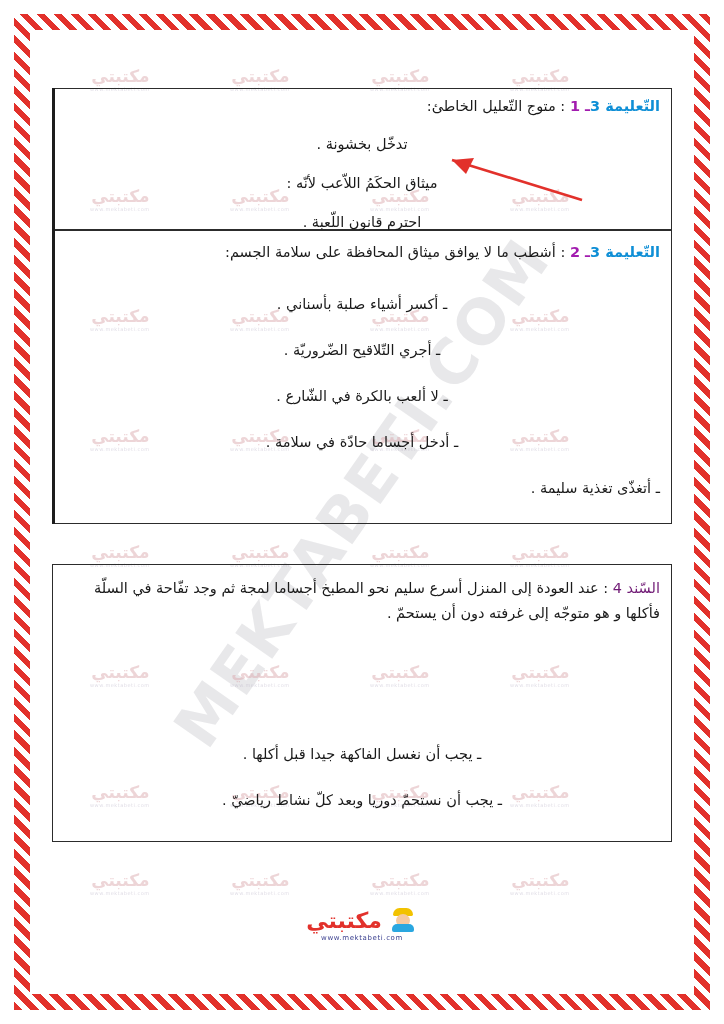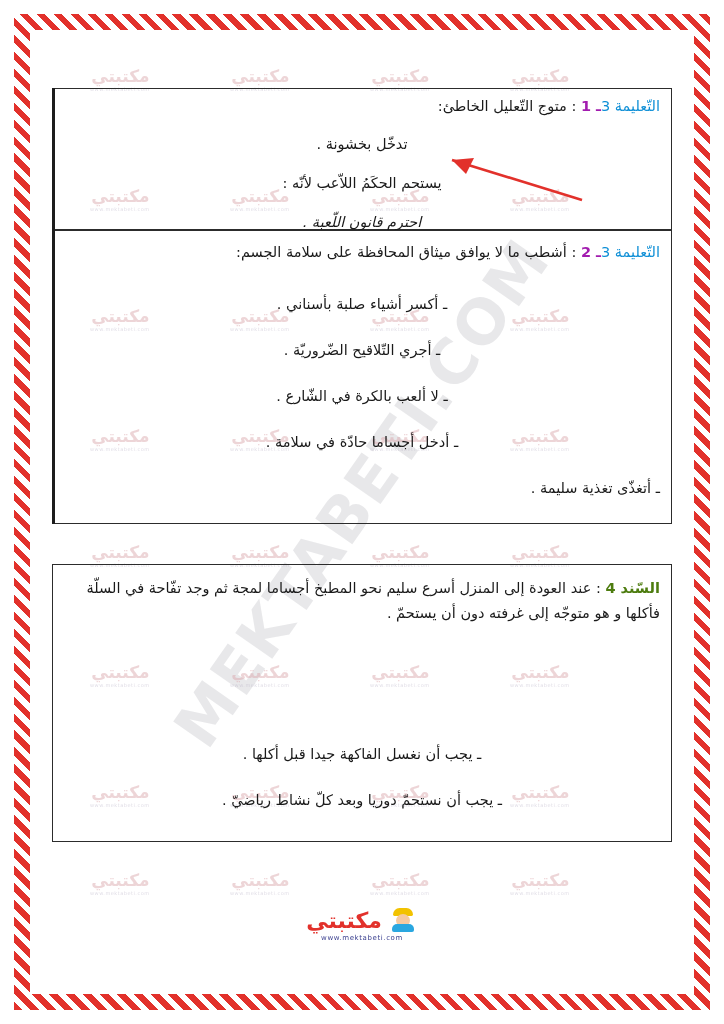--- a/index.html
+++ b/index.html
@@ -118,23 +118,23 @@
   .line {
     position: absolute;
     direction: rtl;
     text-align: right;
     font-family: "DejaVu Sans", sans-serif;
     font-size: 14.5px;
     color: #1a1a1a;
     white-space: nowrap;
     line-height: 1.5;
   }
-  .tag { color: #0f8fd6; font-weight: normal; }
+  .tag { color: #0f8fd6; font-weight: bold; }
   .tag-num { color: #a21caf; font-weight: bold; }
-  .tag-red { color: #4d7c0f; font-weight: bold; }
+  .tag-red { color: #701a75; font-weight: normal; }
 
   .para {
     position: absolute;
     direction: rtl;
     text-align: right;
     font-family: "DejaVu Sans", sans-serif;
     font-size: 14.5px;
     color: #1a1a1a;
     line-height: 1.75;
   }
@@ -250,22 +250,22 @@
 
   <div class="box box-1"></div>
   <div class="spine"></div>
 
   <div class="line" style="right:34px; top:66px; left:34px;">
     <span class="tag">التّعليمة 3</span><span class="tag-num">ـ 1</span>
     <span>: متوج التّعليل الخاطئ:</span>
   </div>
 
   <div class="line" style="right:34px; top:104px; left:34px; text-align:center;">تدخّل بخشونة .</div>
-  <div class="line" style="right:34px; top:143px; left:34px; text-align:center;">يستحم الحكَمُ اللاّعب لأنّه :</div>
-  <div class="line" style="right:34px; top:182px; left:34px; text-align:center;font-style:italic;">احترم قانون اللّعبة .</div>
+  <div class="line" style="right:34px; top:143px; left:34px; text-align:center;">ميثاق الحكَمُ اللاّعب لأنّه :</div>
+  <div class="line" style="right:34px; top:182px; left:34px; text-align:center;">احترم قانون اللّعبة .</div>
 
   <svg class="arrow-svg" viewBox="0 0 160 56">
     <line x1="152" y1="50" x2="22" y2="10" stroke="#e2312b" stroke-width="2.6"></line>
     <polygon points="22,10 44,8 36,24" fill="#e2312b"></polygon>
   </svg>
 
   <div class="box box-2"></div>
 
   <div class="line" style="right:34px; top:212px; left:34px;text-align:right;">
     <span class="tag">التّعليمة 3</span><span class="tag-num">ـ 2</span>

